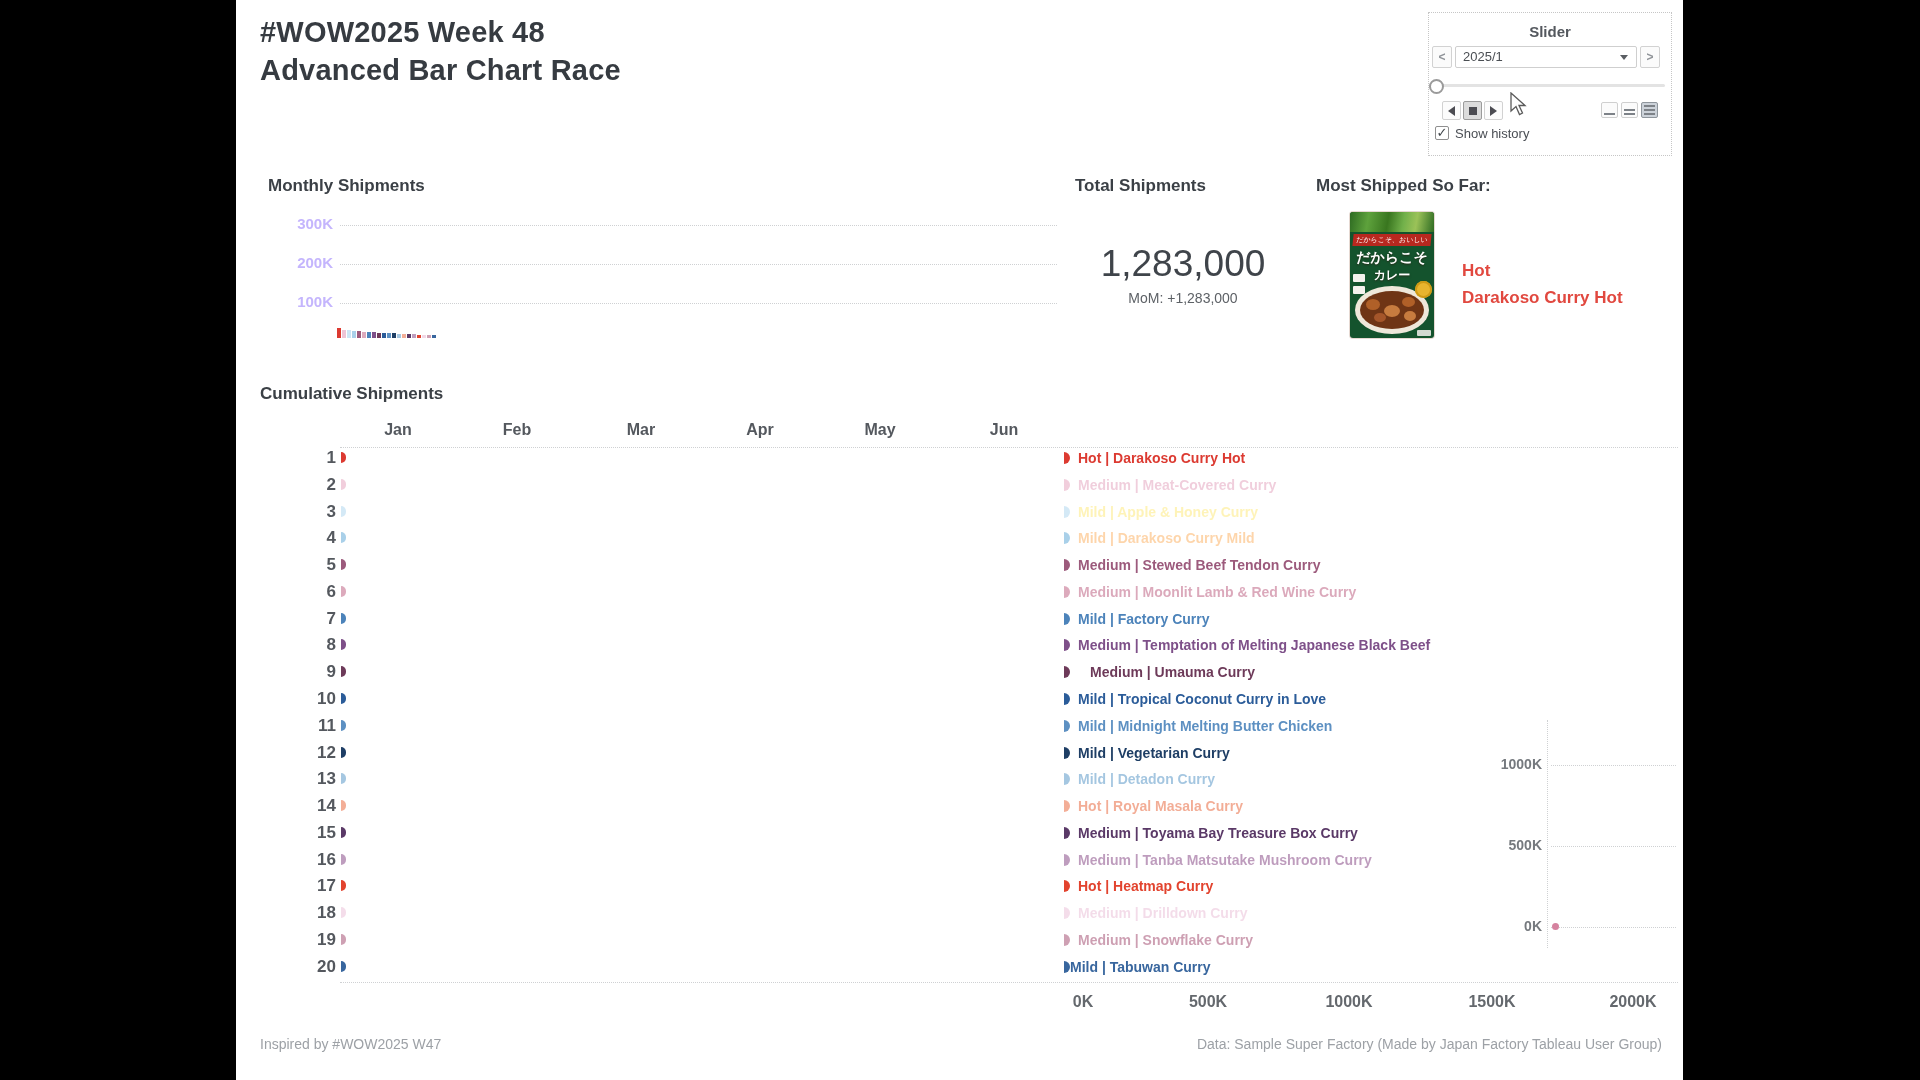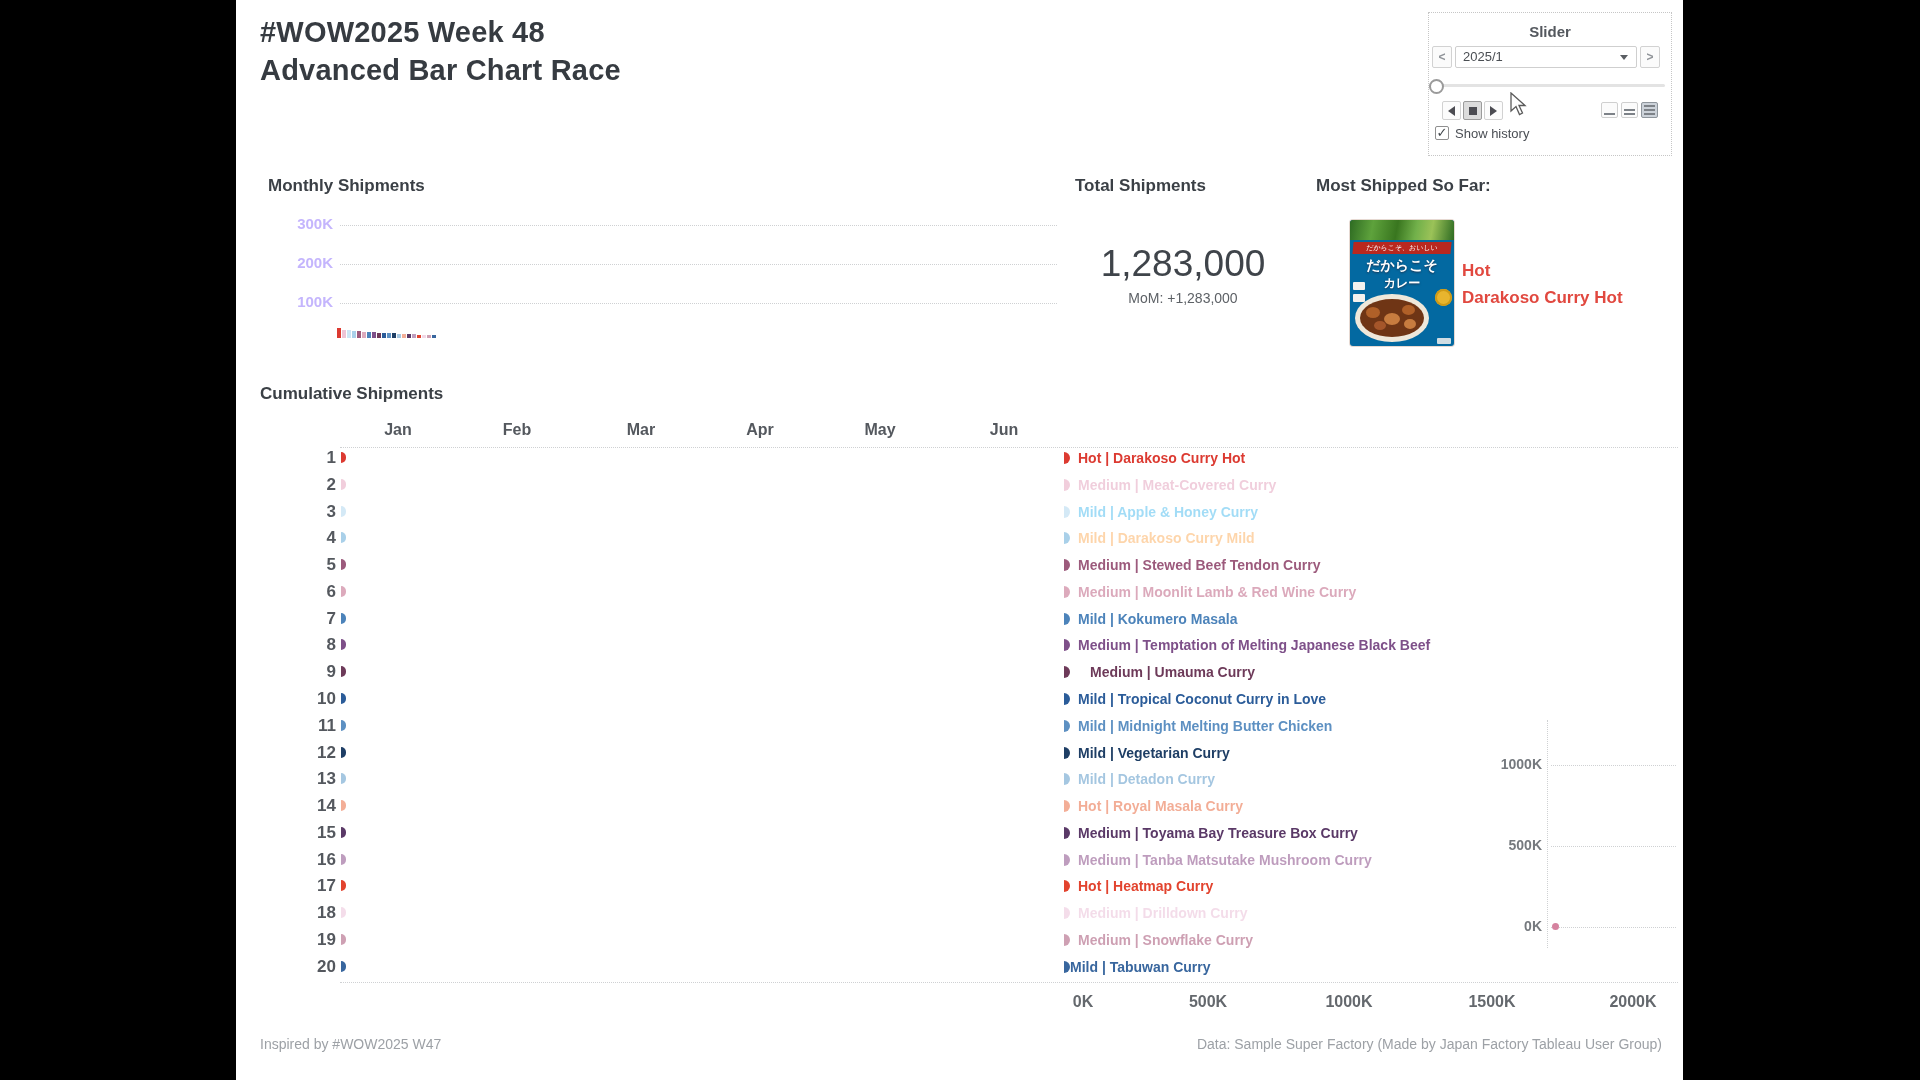--- a/index.html
+++ b/index.html
@@ -51,21 +51,21 @@
   .fade-2{opacity:.38;}
   .month-label{font-size:16px;font-weight:600;color:#54585e;width:80px;text-align:center;}
   .xtick{font-size:16px;font-weight:600;color:#64686d;width:90px;text-align:center;}
   .itick{font-size:14px;font-weight:600;color:#75797e;width:60px;text-align:right;}
 
   
   #total-value{font-size:37px;font-weight:400;color:#3f444a;}
   #total-mom{font-size:14px;color:#5d6166;}
 
   
-  #pkg{left:1350px;top:220px;width:104px;height:126px;background:#0369a1;border-radius:3px;
+  #pkg{left:1350px;top:212px;width:84px;height:126px;background:#14532d;border-radius:3px;
        overflow:hidden;box-shadow:0 0 0 1px #e6d9d2;}
   #pkg .greens{height:20px;background:linear-gradient(100deg,#2e6b22 0%,#5ea23c 22%,#39761f 45%,
                #71b04a 63%,#9bc258 78%,#2e6b22 100%);}
   #pkg .ribbon{margin:2px 3px 0 3px;height:12px;background:#b8281f;transform:skewX(-6deg);
                color:#fff;font-size:7px;line-height:12px;text-align:center;white-space:nowrap;overflow:hidden;}
   #pkg .jp1{color:#fff;font-weight:700;font-size:14px;text-align:center;margin-top:3px;
             text-shadow:0 1px 2px rgba(60,0,0,.5);white-space:nowrap;overflow:hidden;}
   #pkg .jp2{color:#fff;font-weight:700;font-size:12px;text-align:center;
             text-shadow:0 1px 2px rgba(60,0,0,.5);}
   #pkg .plate{position:absolute;left:5px;bottom:4px;width:74px;height:48px;border-radius:50%;
@@ -207,21 +207,21 @@
       <div class="rank-num" style="position: absolute; left: 276px; top: 475px;">2</div>
       <div class="half-pill fade-2" style="position: absolute; left: 341px; top: 479px; width: 5px; height: 11px; background: rgb(217, 127, 164);"></div>
       <div style="position: absolute; left: 1064px; top: 475px; height: 20px; display: flex; align-items: center; gap: 8px;">
         <div class="half-pill fade-2" style="width: 6px; height: 12px; background: rgb(217, 127, 164);"></div>
         <div class="row-label fade-2" style="color: rgb(217, 127, 164);">Medium | Meat-Covered Curry</div>
       </div>
       <div class="rank-num" style="position: absolute; left: 276px; top: 502px;">3</div>
       <div class="half-pill fade-2" style="position: absolute; left: 341px; top: 506px; width: 5px; height: 11px; background: rgb(142, 198, 232);"></div>
       <div style="position: absolute; left: 1064px; top: 502px; height: 20px; display: flex; align-items: center; gap: 8px;">
         <div class="half-pill fade-2" style="width: 6px; height: 12px; background: rgb(142, 198, 232);"></div>
-        <div class="row-label fade-2" style="color: #0ea5e9;">Mild | Apple &amp; Honey Curry</div>
+        <div class="row-label fade-2" style="color: #fde047;">Mild | Apple &amp; Honey Curry</div>
       </div>
       <div class="rank-num" style="position: absolute; left: 276px; top: 528px;">4</div>
       <div class="half-pill fade-1" style="position: absolute; left: 341px; top: 532px; width: 5px; height: 11px; background: rgb(111, 177, 218);"></div>
       <div style="position: absolute; left: 1064px; top: 528px; height: 20px; display: flex; align-items: center; gap: 8px;">
         <div class="half-pill fade-1" style="width: 6px; height: 12px; background: rgb(111, 177, 218);"></div>
         <div class="row-label fade-1" style="color: #fdba74;">Mild | Darakoso Curry Mild</div>
       </div>
       <div class="rank-num" style="position: absolute; left: 276px; top: 555px;">5</div>
       <div class="half-pill" style="position: absolute; left: 341px; top: 559px; width: 5px; height: 11px; background: rgb(156, 90, 124);"></div>
       <div style="position: absolute; left: 1064px; top: 555px; height: 20px; display: flex; align-items: center; gap: 8px;">
@@ -231,21 +231,21 @@
       <div class="rank-num" style="position: absolute; left: 276px; top: 582px;">6</div>
       <div class="half-pill fade-1" style="position: absolute; left: 341px; top: 586px; width: 5px; height: 11px; background: rgb(196, 113, 143);"></div>
       <div style="position: absolute; left: 1064px; top: 582px; height: 20px; display: flex; align-items: center; gap: 8px;">
         <div class="half-pill fade-1" style="width: 6px; height: 12px; background: rgb(196, 113, 143);"></div>
         <div class="row-label fade-1" style="color: rgb(196, 113, 143);">Medium | Moonlit Lamb &amp; Red Wine Curry</div>
       </div>
       <div class="rank-num" style="position: absolute; left: 276px; top: 609px;">7</div>
       <div class="half-pill" style="position: absolute; left: 341px; top: 613px; width: 5px; height: 11px; background: rgb(76, 131, 186);"></div>
       <div style="position: absolute; left: 1064px; top: 609px; height: 20px; display: flex; align-items: center; gap: 8px;">
         <div class="half-pill" style="width: 6px; height: 12px; background: rgb(76, 131, 186);"></div>
-        <div class="row-label" style="color: rgb(76, 131, 186);">Mild | Kokumero Masala</div>
+        <div class="row-label" style="color: rgb(76, 131, 186);">Mild | Factory Curry</div>
       </div>
       <div class="rank-num" style="position: absolute; left: 276px; top: 635px;">8</div>
       <div class="half-pill" style="position: absolute; left: 341px; top: 639px; width: 5px; height: 11px; background: rgb(126, 80, 137);"></div>
       <div style="position: absolute; left: 1064px; top: 635px; height: 20px; display: flex; align-items: center; gap: 8px;">
         <div class="half-pill" style="width: 6px; height: 12px; background: rgb(126, 80, 137);"></div>
         <div class="row-label" style="color: rgb(126, 80, 137);">Medium | Temptation of Melting Japanese Black Beef</div>
       </div>
       <div class="rank-num" style="position: absolute; left: 276px; top: 662px;">9</div>
       <div class="half-pill" style="position: absolute; left: 341px; top: 666px; width: 5px; height: 11px; background: rgb(109, 58, 89);"></div>
       <div style="position: absolute; left: 1064px; top: 662px; height: 20px; display: flex; align-items: center; gap: 20px;">

